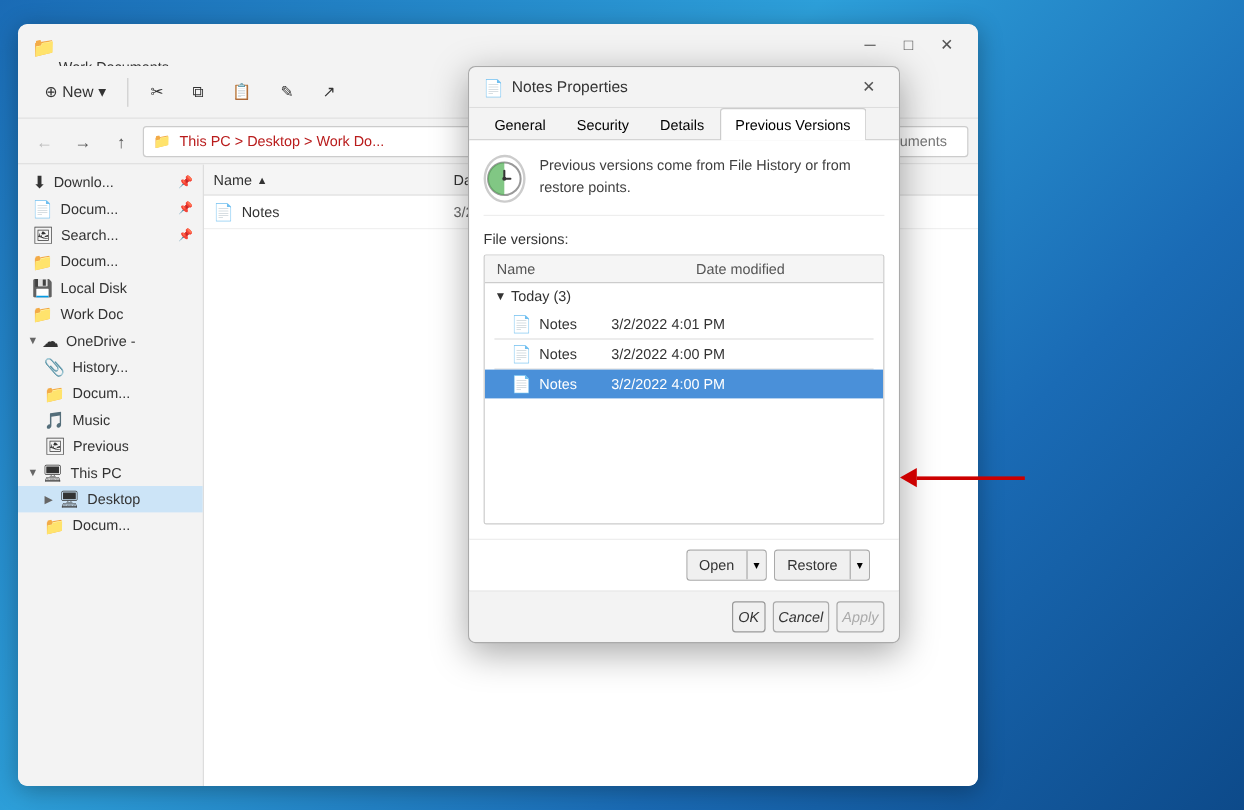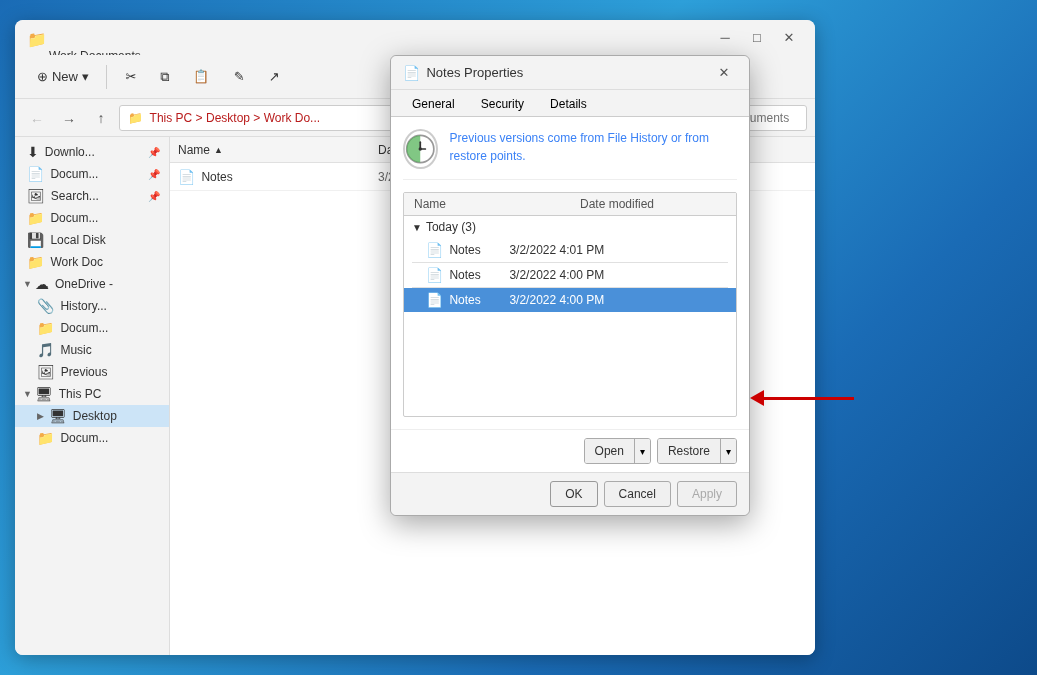--- a/index.html
+++ b/index.html
@@ -341,21 +341,21 @@
       display: flex;
       align-items: center;
       justify-content: center;
       background: white;
       position: relative;
       overflow: hidden;
     }
     .pv-clock-icon svg { width: 36px; height: 36px; }
     .pv-header-text {
       font-size: 12px;
-      color: #3b82f6;
+      color: #404040;
       line-height: 1.5;
     }
     .file-versions-label {
       font-size: 12px;
       color: #333;
       margin-bottom: 6px;
     }
     .versions-table {
       border: 1px solid #ccc;
       border-radius: 2px;
@@ -398,21 +398,21 @@
     .version-row .v-icon { font-size: 14px; margin-right: 6px; color: #666; }
     .version-row.selected .v-icon { color: white; }
     .version-name { width: 60px; }
     .version-date { flex: 1; }
     .versions-divider { height: 1px; background: #e0e0e0; margin: 0 8px; }
 
     
     .dialog-action-btns {
       display: flex;
       justify-content: flex-end;
-      padding: 8px 12px;
+      padding: 8px 24px;
       background: white;
       border-top: 1px solid #eee;
       gap: 6px;
     }
     .action-btn-split {
       display: flex;
       align-items: center;
       height: 26px;
       border: 1px solid #aaa;
       border-radius: 3px;
@@ -452,22 +452,23 @@
       border-radius: 0 0 6px 6px;
       gap: 6px;
     }
     .footer-btn {
       height: 26px;
       border: 1px solid #aaa;
       background: #f0f0f0;
       border-radius: 3px;
       cursor: pointer;
       font-size: 12px;
-      padding: 0 14px;
-      color: #333;
+      padding: 0 4px;
+      color: #333;
+      font-style: italic;
     }
     .footer-btn.primary {
       background: #f0f0f0;
       border-color: #999;
     }
     .footer-btn.disabled {
       color: #aaa;
       cursor: default;
     }
 
@@ -645,40 +646,44 @@
     <div class="dialog-tabs">
       <div class="dialog-tab">
         <span>General</span>
       </div>
       <div class="dialog-tab">
         <span>Security</span>
       </div>
       <div class="dialog-tab">
         <span>Details</span>
       </div>
+      <div class="dialog-tab active">
+        <span>Previous Versions</span>
+      </div>
     </div>
 
     <div class="dialog-body">
 
       <div class="pv-header">
         <div class="pv-clock-icon">
           <svg viewBox="0 0 36 36" xmlns="http://www.w3.org/2000/svg">
             <circle cx="18" cy="18" r="16" fill="white" stroke="#999" stroke-width="2"></circle>
 
             <path d="M18 18 L18 2 A16 16 0 0 0 18 34 Z" fill="#4caf50" opacity="0.7"></path>
 
             <line x1="18" y1="18" x2="18" y2="10" stroke="#333" stroke-width="2" stroke-linecap="round"></line>
 
             <line x1="18" y1="18" x2="24" y2="18" stroke="#333" stroke-width="2" stroke-linecap="round"></line>
             <circle cx="18" cy="18" r="2" fill="#333"></circle>
           </svg>
         </div>
         <div class="pv-header-text">Previous versions come from File History or from restore points.</div>
       </div>
 
+      <div class="file-versions-label">File versions:</div>
 
       <div class="versions-table">
         <div class="versions-header">
           <div class="vh-col">Name</div>
           <div class="vh-col">Date modified</div>
         </div>
         <div class="versions-body">
 
           <div class="version-group-header">
             <span class="chevron">▼</span>

